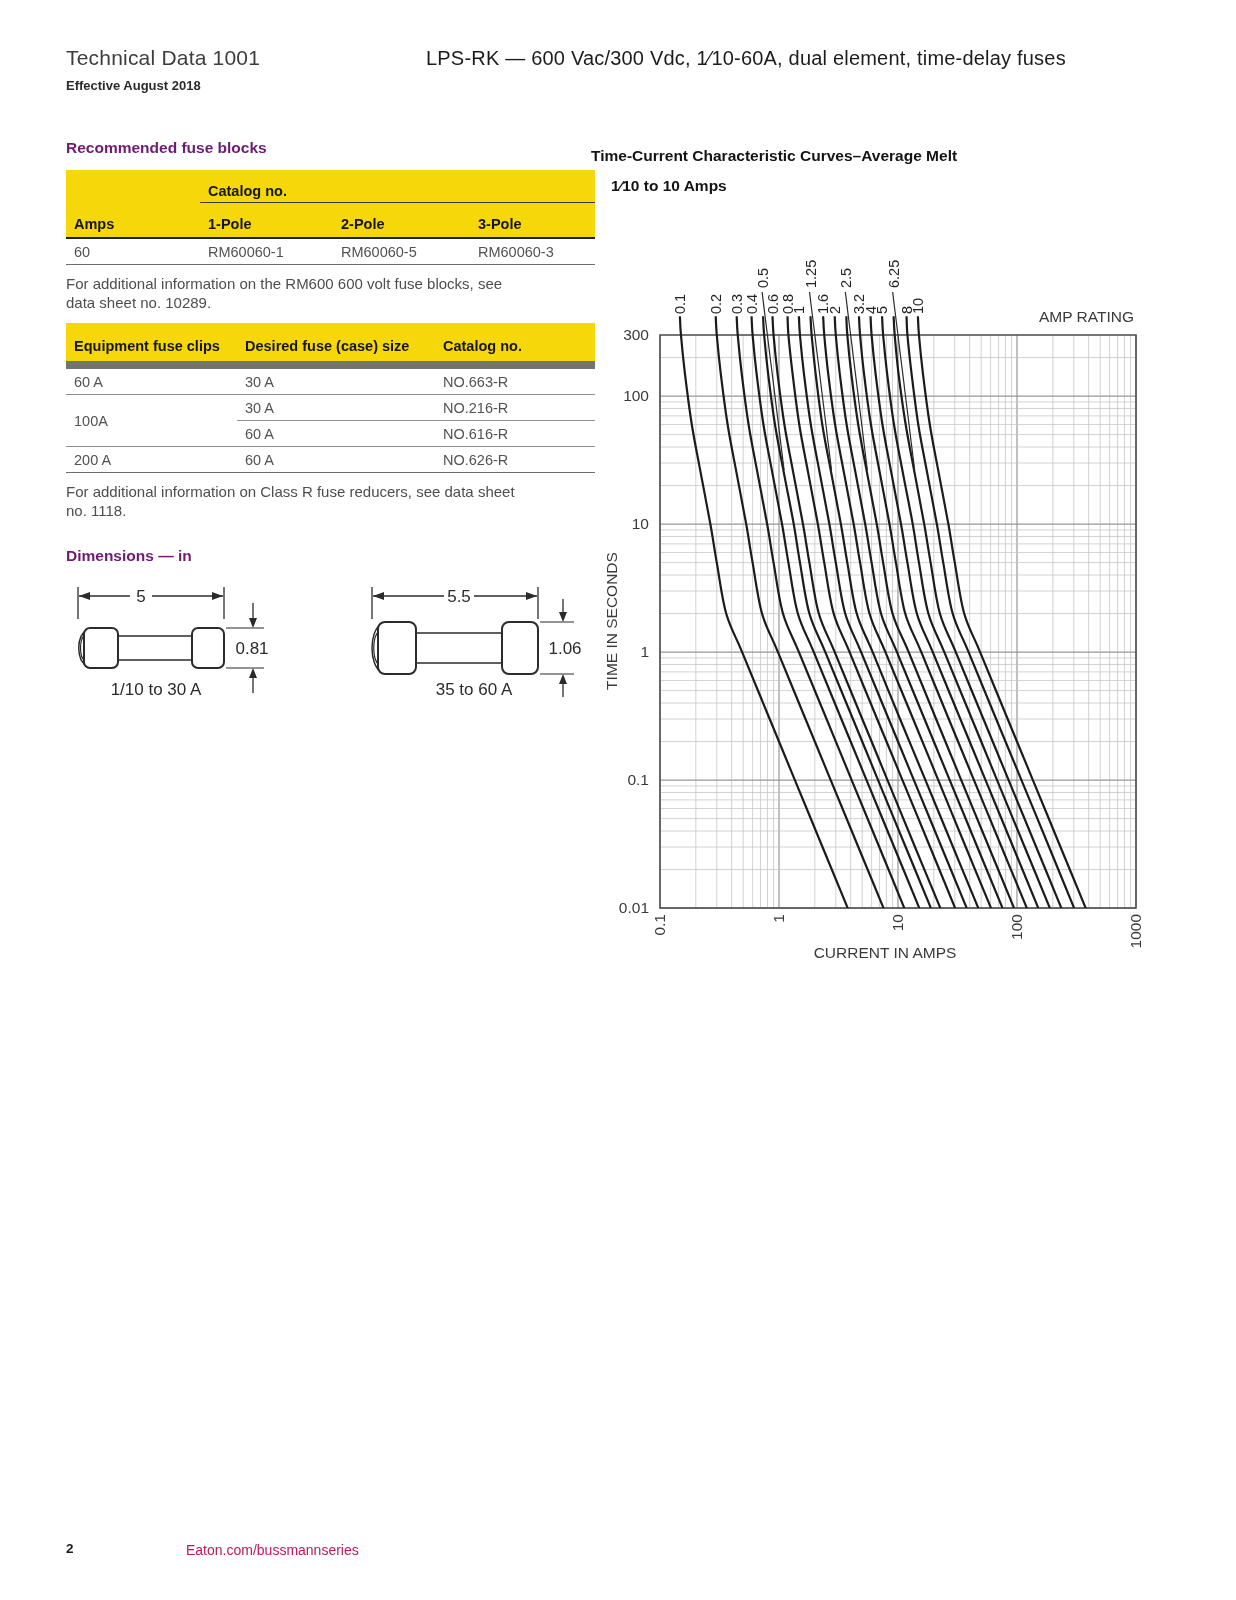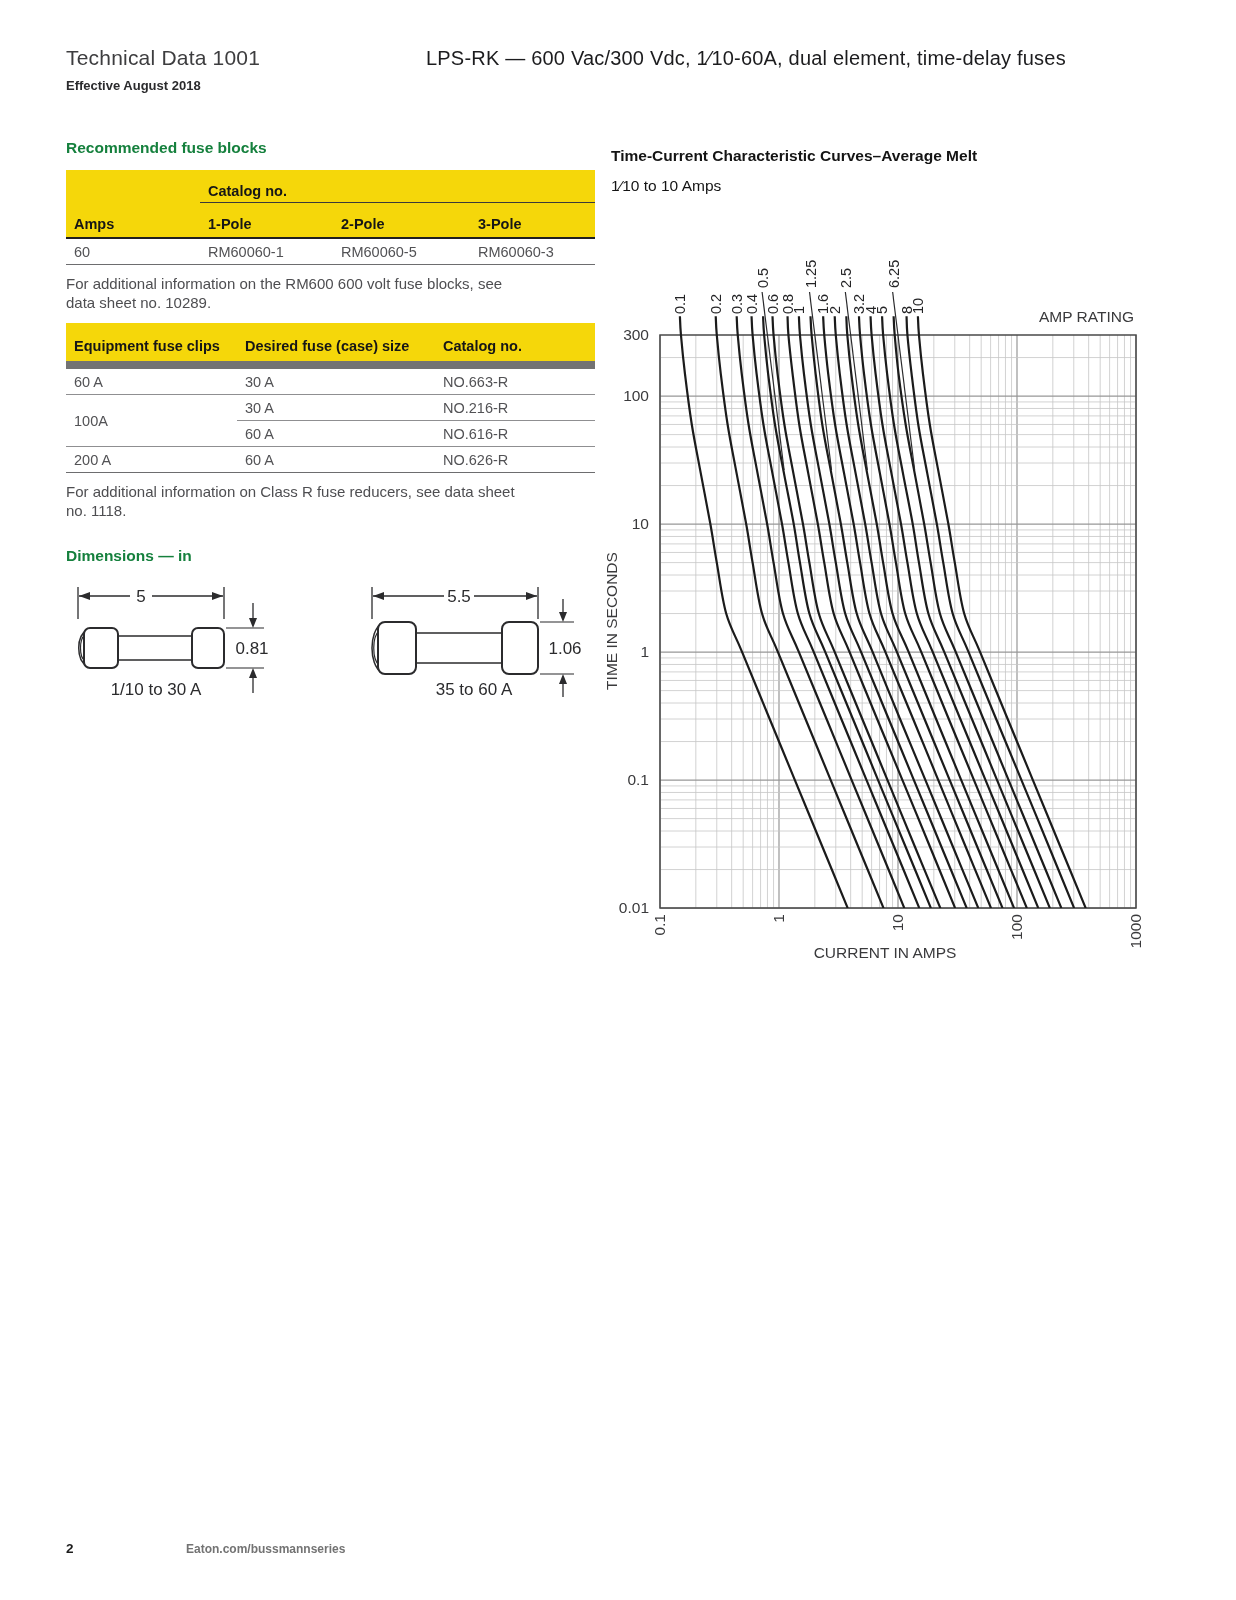--- a/index.html
+++ b/index.html
@@ -6,49 +6,49 @@
   #page{position:relative;width:1236px;height:1600px;background:#ffffff;
         font-family:"Liberation Sans",sans-serif;color:#231f20;overflow:hidden;margin-left:15px;}
 
   
   .doc-title{position:absolute;left:51px;top:46px;font-size:21px;font-weight:400;color:#3d3d3f;letter-spacing:.2px;}
   .doc-effective{position:absolute;left:51px;top:78px;font-size:13px;font-weight:bold;color:#2b2b2d;}
   .product-title{position:absolute;left:411px;top:47px;font-size:20px;font-weight:500;color:#1c1c1e;letter-spacing:.2px;white-space:nowrap;}
 
   
   .left-col{position:absolute;left:51px;top:139px;width:529px;}
-  .sec-heading{font-size:15.5px;font-weight:bold;color:#15803d;margin:0;}
+  .sec-heading{font-size:15.5px;font-weight:bold;color:#701a75;margin:0;}
   table{border-collapse:collapse;width:529px;table-layout:fixed;font-size:14.5px;}
   .tbl1{margin-top:13px;}
   .tbl2{margin-top:11px;}
   th{background:#F5D70A;text-align:left;font-weight:bold;color:#161616;padding:10px 0 2px 8px;}
   th:first-child,td:first-child{padding-left:8px;}
   .tbl1 thead tr.grp th{height:22px;padding-bottom:0;}
   .tbl1 thead tr.grp th.cat{border-bottom:1.5px solid #3a3a3a;}
   .tbl1 thead tr.cols th{height:22px;border-bottom:2px solid #1f1f1f;}
   .tbl2 thead th{height:26px;border-bottom:8px solid #737373;}
   td{height:23px;color:#525255;border-bottom:1px solid #8f8f91;padding:1px 0 1px 8px;}
   tbody tr:last-child td{border-bottom:1.5px solid #6d6d6f;}
   .tbl2 td.span2{vertical-align:middle;}
   .note{margin-top:9px;font-size:15px;line-height:19px;color:#4e4e51;}
   .h-gap{margin-top:25px;}
   .dim-heading{margin-top:27px;}
   .drawings{position:relative;margin-top:6px;height:130px;}
   .fuse-svg{position:absolute;top:0;}
   .fuse-svg text{font-family:"Liberation Sans",sans-serif;fill:#2b2b2d;}
 
   
-  .chart-title{position:absolute;left:596px;top:147px;font-size:15.5px;font-weight:bold;color:#141414;}
-  .chart-subtitle{position:absolute;left:596px;top:177px;font-size:15.5px;font-weight:normal;color:#141414;}
+  .chart-title{position:absolute;left:576px;top:147px;font-size:15.5px;font-weight:bold;color:#141414;}
+  .chart-subtitle{position:absolute;left:596px;top:177px;font-size:15.5px;font-weight:bold;color:#141414;}
   #tcc{position:absolute;left:0;top:0;width:1236px;height:1600px;pointer-events:none;}
   #tcc text{font-family:"Liberation Sans",sans-serif;}
 
   
   .page-num{position:absolute;left:51px;top:1541px;font-size:13.5px;font-weight:bold;color:#1b1b1b;}
-  .footer-site{position:absolute;left:171px;top:1542px;font-size:12px;color:#737373;font-weight:bold;}
+  .footer-site{position:absolute;left:171px;top:1542px;font-size:14px;color:#be185d;}
 </style>
 </head>
 <body>
 
 <div id="page">
 
   <div class="doc-title">Technical Data 1001</div>
   <div class="doc-effective">Effective August 2018</div>
   <div class="product-title">LPS-RK — 600 Vac/300 Vdc, 1⁄10-60A, dual element, time-delay fuses</div>
 

